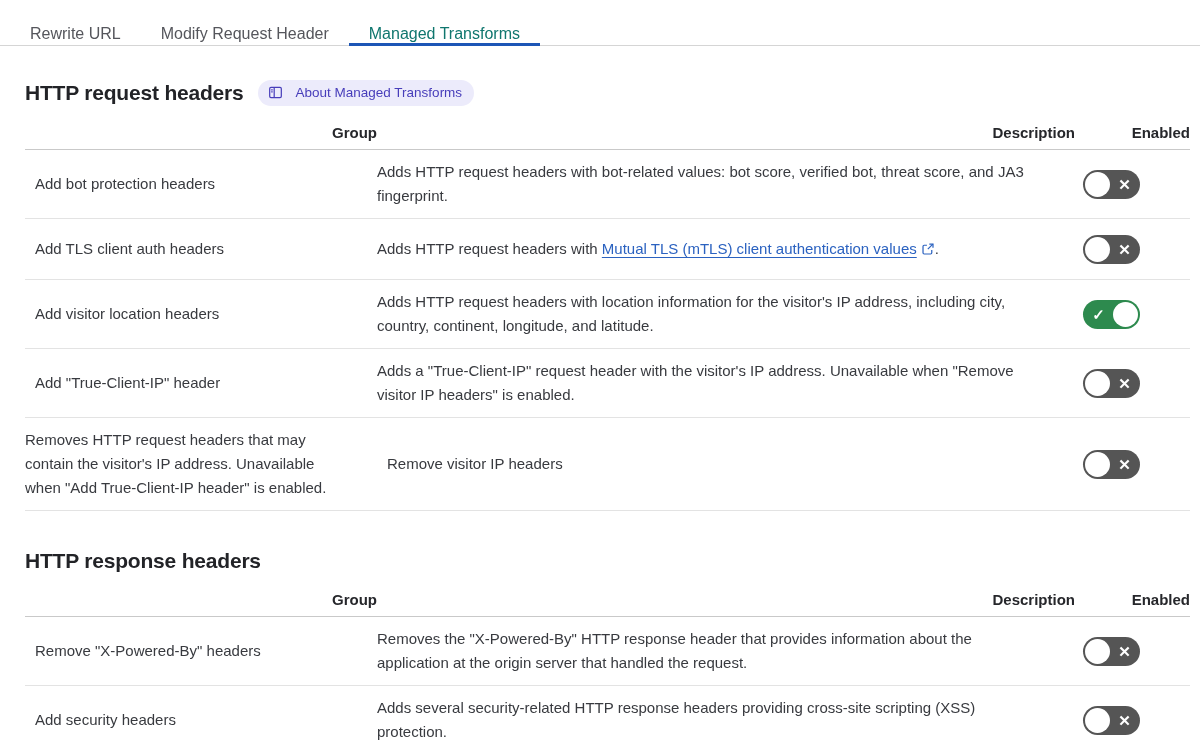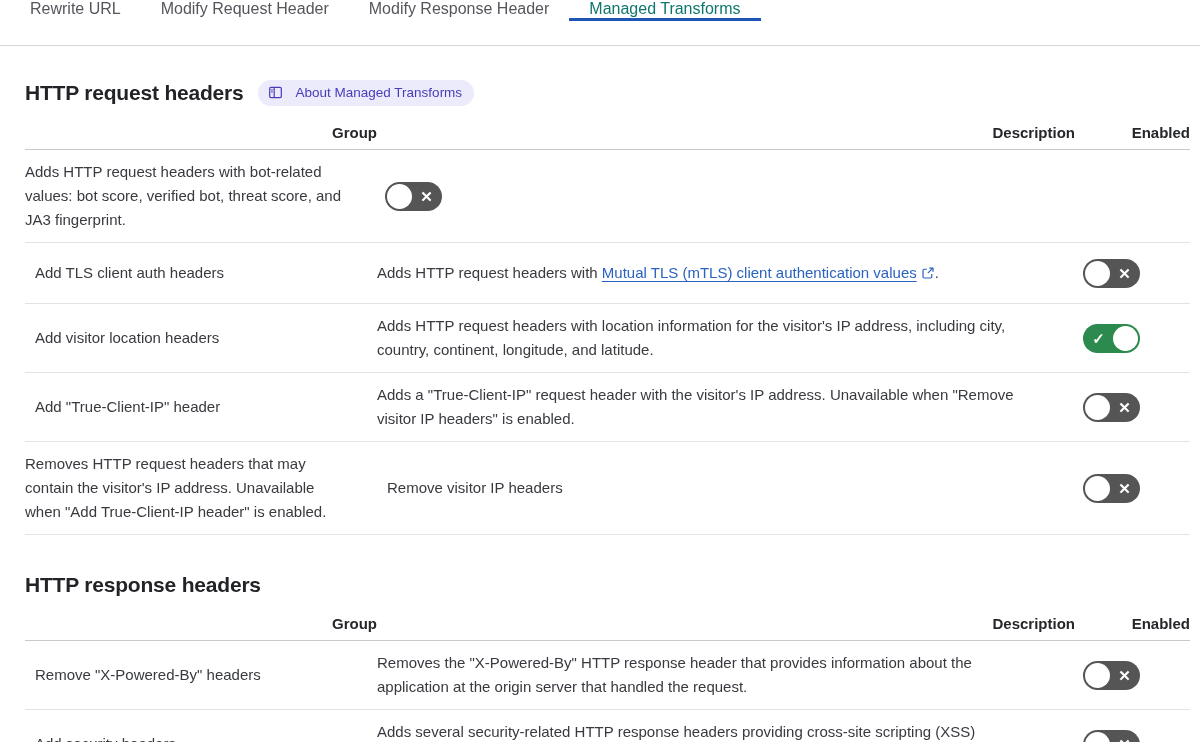--- a/index.html
+++ b/index.html
@@ -1,20 +1,20 @@
 <!DOCTYPE html>
 <html><head>
 <meta charset="utf-8">
 <style>
   * { margin:0; padding:0; box-sizing:border-box; }
   html,body { width:1200px; background:#ffffff; font-family:"Liberation Sans","DejaVu Sans",sans-serif; color:#383a3f; }
   body { height:742px; overflow:hidden; }
 
   
-  .tabbar { display:flex; align-items:flex-start; height:46px; border-bottom:1px solid #d5d5d5; padding-left:10px; }
+  .tabbar { display:flex; align-items:flex-end; height:46px; border-bottom:1px solid #d5d5d5; padding-left:10px; }
   .tab { display:flex; align-items:center; padding:0 20px; font-size:16px; color:#55565c; cursor:pointer; border-bottom:3px solid transparent; margin-bottom:-1px; white-space:nowrap; }
   .tab.active { color:#0f766e; border-bottom-color:#1d56b6; }
 
   
   .content { padding:0 10px 0 25px; }
 
   .section-head { display:flex; align-items:center; margin-top:34px; margin-bottom:13px; }
   .section-title { font-size:21px; font-weight:700; color:#222327; letter-spacing:-0.2px; }
   .badge { display:inline-flex; align-items:center; gap:13px; margin-left:14px; background:#ecebfb; color:#473dba; font-size:13.5px; padding:5px 12px 6px 10px; border-radius:14px; cursor:pointer; text-decoration:none; }
   .badge svg { display:block; }
@@ -43,21 +43,20 @@
   .toggle.on .glyph-check { display:block; }
 
   .spacer-bottom { height:14px; }
 </style>
 </head>
 <body>
 
 <nav class="tabbar">
   <div class="tab">Rewrite URL</div>
   <div class="tab">Modify Request Header</div>
-  <div class="tab">Modify Response Header</div>
   <div class="tab active">Managed Transforms</div>
 </nav>
 
 <div class="content">
 
   <div class="section-head">
     <h2 class="section-title">HTTP request headers</h2>
     <a class="badge">
       <span>
         <svg width="15" height="15" viewBox="0 0 16 16" fill="none" stroke="#473dba" stroke-width="1.3">
@@ -72,20 +71,21 @@
   </div>
 
   <div class="tbl">
     <div class="thead">
       <div class="th th-group">Group</div>
       <div class="th">Description</div>
       <div class="th th-enabled">Enabled</div>
     </div>
 
     <div class="trow">
+      <div class="td td-group">Add bot protection headers</div>
       <div class="td td-desc">Adds HTTP request headers with bot-related values: bot score, verified bot, threat score, and JA3 fingerprint.</div>
       <div class="td td-enabled">
         <button class="toggle">
 
           <span class="glyph glyph-x">✕</span>
           <span class="knob"></span>
         </button>
       </div>
     </div>
 

